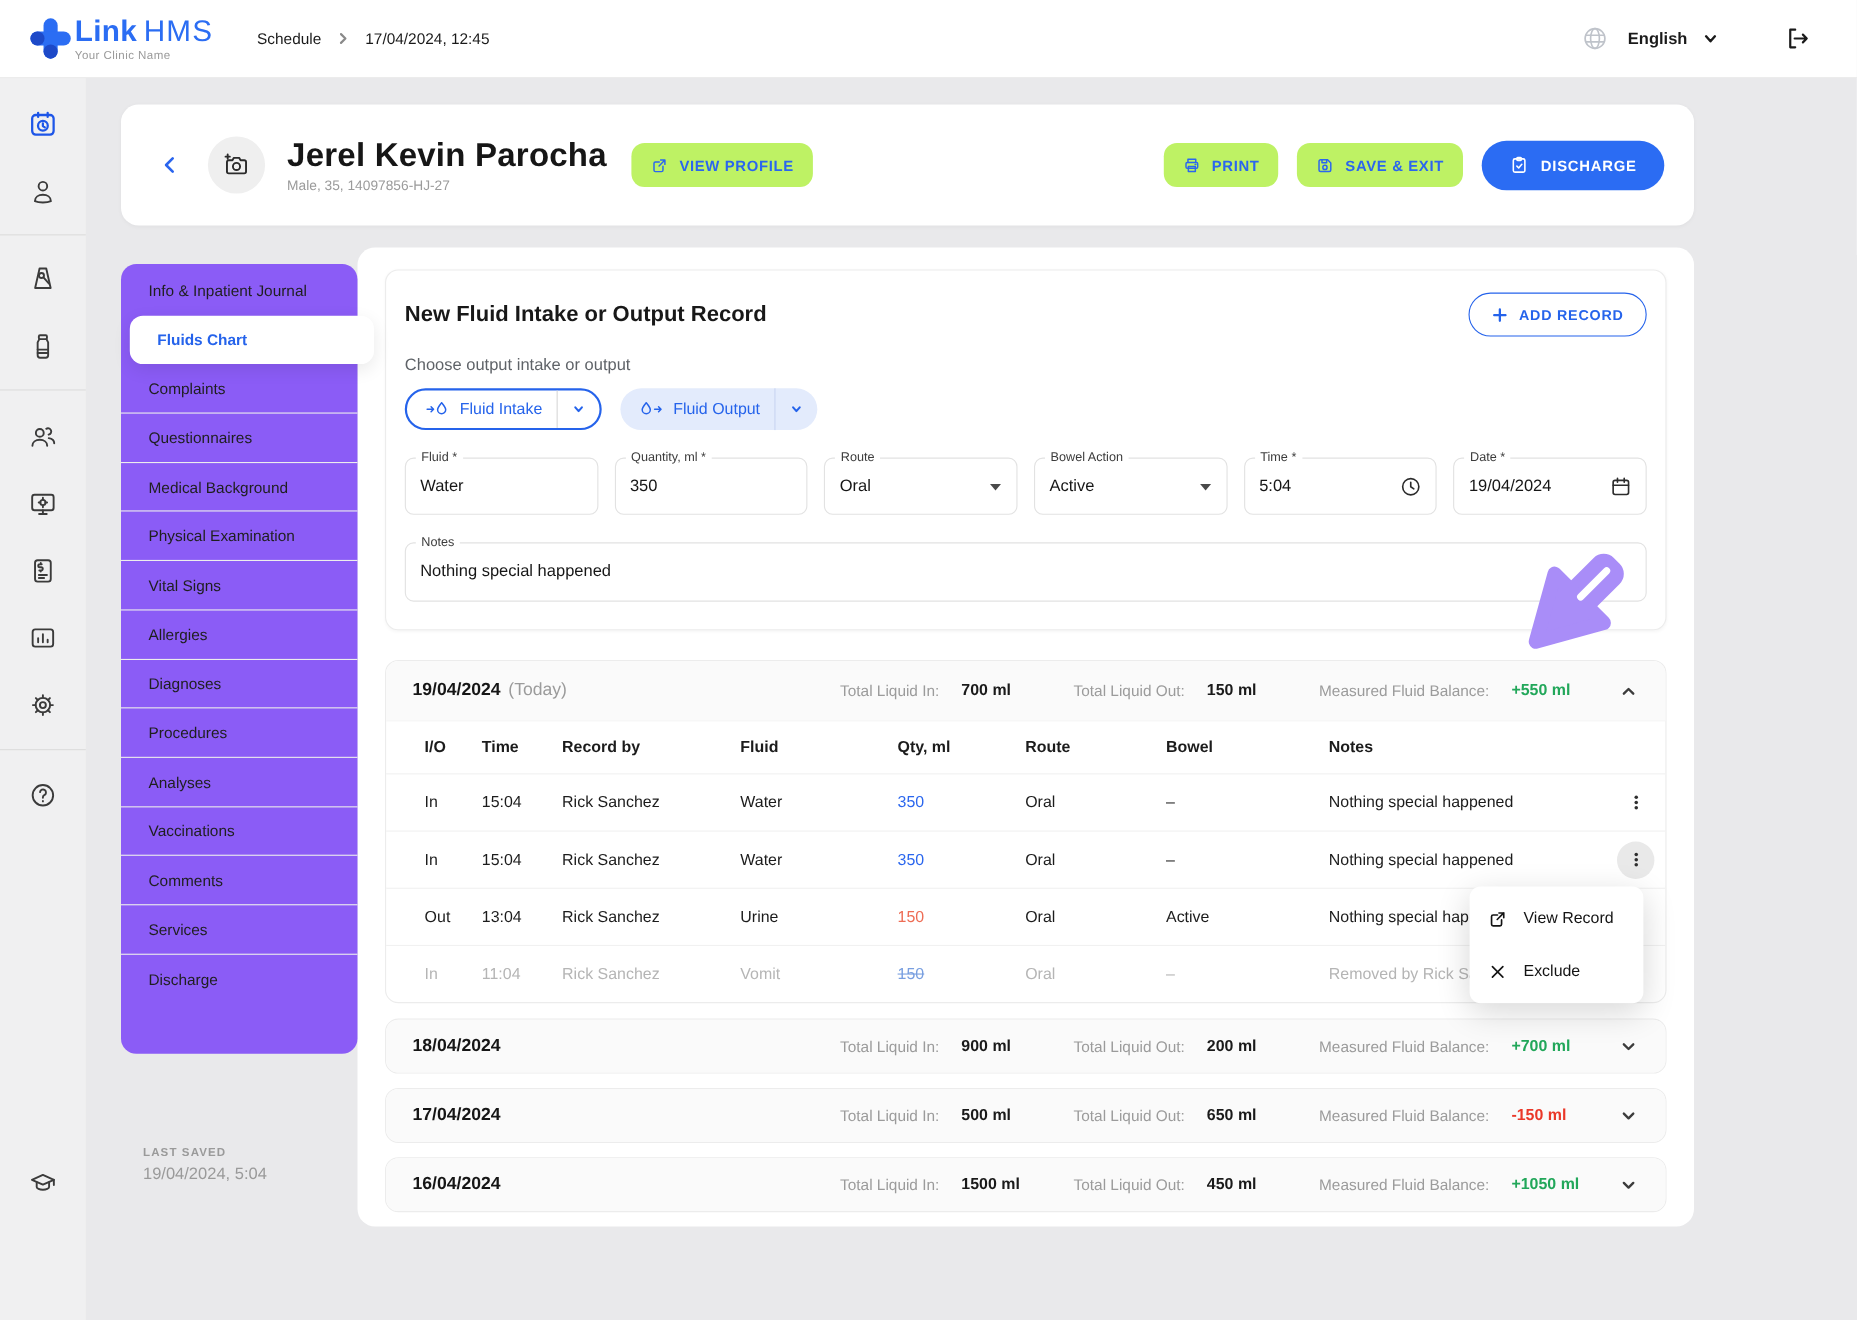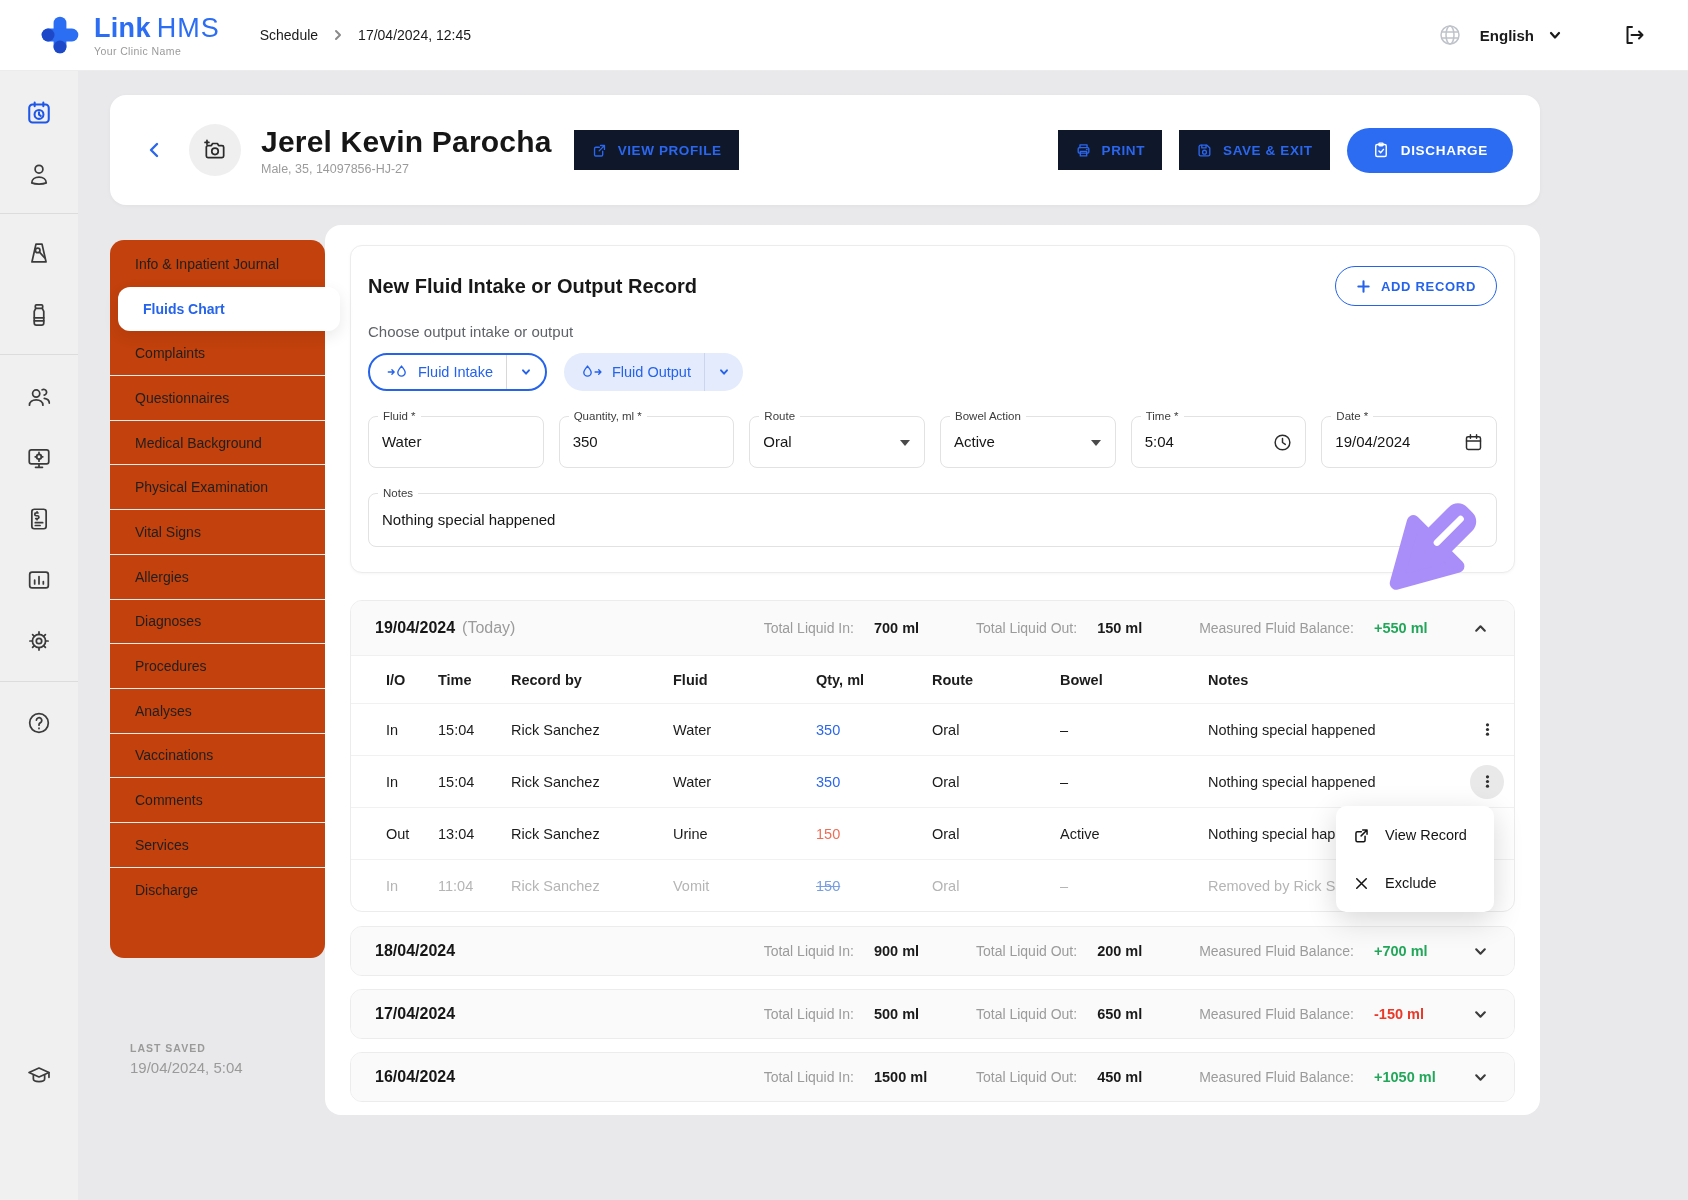--- a/index.html
+++ b/index.html
@@ -3,21 +3,21 @@
 <meta charset="utf-8">
 <style>
   * { margin:0; padding:0; box-sizing:border-box; }
   html,body { width:1688px; height:1200px; }
   body { position:relative; background:#e9e9eb; font-family:"Liberation Sans", sans-serif; color:#1a1a1a; overflow:hidden; }
   svg { display:block; }
 
   
   .app-header { position:absolute; left:0; top:0; width:1688px; height:70px; background:#fff;
     display:flex; align-items:center; z-index:6; box-shadow:0 1px 0 #ececec; }
-  .logo { display:flex; align-items:center; gap:12px; padding-left:38px; }
+  .logo { display:flex; align-items:center; padding-left:24px; }
   .logo-txt .l1 { font-size:27px; font-weight:700; color:#2b6df3; letter-spacing:.3px; }
   .logo-txt .l2 { font-size:27px; font-weight:400; color:#2b6df3; letter-spacing:1px; margin-left:6px; }
   .lsub { font-size:10.5px; color:#9a9a9a; letter-spacing:.4px; margin-top:1px; }
   .crumbs { display:flex; align-items:center; gap:14px; margin-left:40px; }
   .crumb  { font-size:14px; color:#1a1a1a; cursor:pointer; }
   .crumb2 { font-size:14px; color:#1a1a1a; }
   .crumb-ch { width:12px; height:12px; stroke:#8a8a8a; stroke-width:2; fill:none; stroke-linecap:round; stroke-linejoin:round; }
   .hdr-right { margin-left:auto; display:flex; align-items:center; padding-right:42px; }
   .globe { width:24px; height:24px; stroke:#bfc3ca; stroke-width:1.5; fill:none; }
   .lang { font-size:15px; font-weight:700; margin:0 14px 0 18px; cursor:pointer; }
@@ -35,31 +35,31 @@
 
   
   .patient-card { position:absolute; left:110px; top:95px; width:1430px; height:110px; background:#fff;
     border-radius:16px; display:flex; align-items:center; padding:0 27px 0 35px; z-index:4; box-shadow:0 1px 4px rgba(0,0,0,.04); }
   .back-ch { width:20px; height:20px; stroke:#2b66ee; stroke-width:2.4; fill:none; stroke-linecap:round; stroke-linejoin:round; cursor:pointer; }
   .avatar { width:52px; height:52px; border-radius:50%; background:#efefef; display:flex; align-items:center; justify-content:center; margin-left:24px; cursor:pointer; }
   .avatar svg { width:26px; height:26px; stroke:#2b2b2b; stroke-width:1.6; fill:none; stroke-linecap:round; stroke-linejoin:round; }
   .pt-block { margin-left:20px; }
   .pt-name { font-size:30px; font-weight:700; color:#161616; letter-spacing:.2px; }
   .pt-meta { font-size:12.5px; color:#9b9b9b; margin-top:3px; }
-  .btn-lt { display:inline-flex; align-items:center; gap:10px; height:40px; padding:0 17px; background:#0f172a;
-    border-radius:0; color:#2b66ee; font-size:13.5px; font-weight:700; letter-spacing:.6px; cursor:pointer; white-space:nowrap; }
+  .btn-lt { display:inline-flex; align-items:center; gap:10px; height:40px; padding:0 17px; background:#bef264;
+    border-radius:12px; color:#2b66ee; font-size:13.5px; font-weight:700; letter-spacing:.6px; cursor:pointer; white-space:nowrap; }
   .btn-lt svg { width:17px; height:17px; stroke:#2b66ee; stroke-width:1.9; fill:none; stroke-linecap:round; stroke-linejoin:round; }
   .vp { margin-left:22px; }
   .hdr-actions { margin-left:auto; display:flex; align-items:center; gap:17px; }
   .btn-discharge { display:inline-flex; align-items:center; gap:11px; height:45px; padding:0 25px; background:#2b6cf3;
     border-radius:23px; color:#fff; font-size:13.5px; font-weight:700; letter-spacing:.7px; cursor:pointer; }
   .btn-discharge svg { width:18px; height:18px; stroke:#fff; stroke-width:1.9; fill:none; stroke-linecap:round; stroke-linejoin:round; }
 
   
-  .nav-panel { position:absolute; left:110px; top:240px; width:215px; height:718px; background:#c2410c;
+  .nav-panel { position:absolute; left:110px; top:240px; width:215px; height:718px; background:#8b5cf6;
     border-radius:14px; z-index:3; padding-top:2px; }
   .nav-item { height:44.7px; display:flex; align-items:center; padding-left:25px; font-size:14px; color:#1f1f1f; cursor:pointer; }
   .nav-item:not(.active):not(.pre-active):not(:last-child) { border-bottom:1px solid #ededed; }
   .nav-item.active { position:relative; z-index:2; margin-left:8px; width:222px; background:#fff; border-radius:12px;
     box-shadow:0 5px 16px rgba(0,0,0,.09); color:#2563eb; font-weight:700; }
   .last-saved { position:absolute; left:130px; top:1042px; z-index:2; }
   .ls1 { font-size:10.5px; font-weight:700; letter-spacing:1px; color:#9a9a9a; }
   .ls2 { font-size:15px; color:#9a9a9a; margin-top:5px; }
 
   

